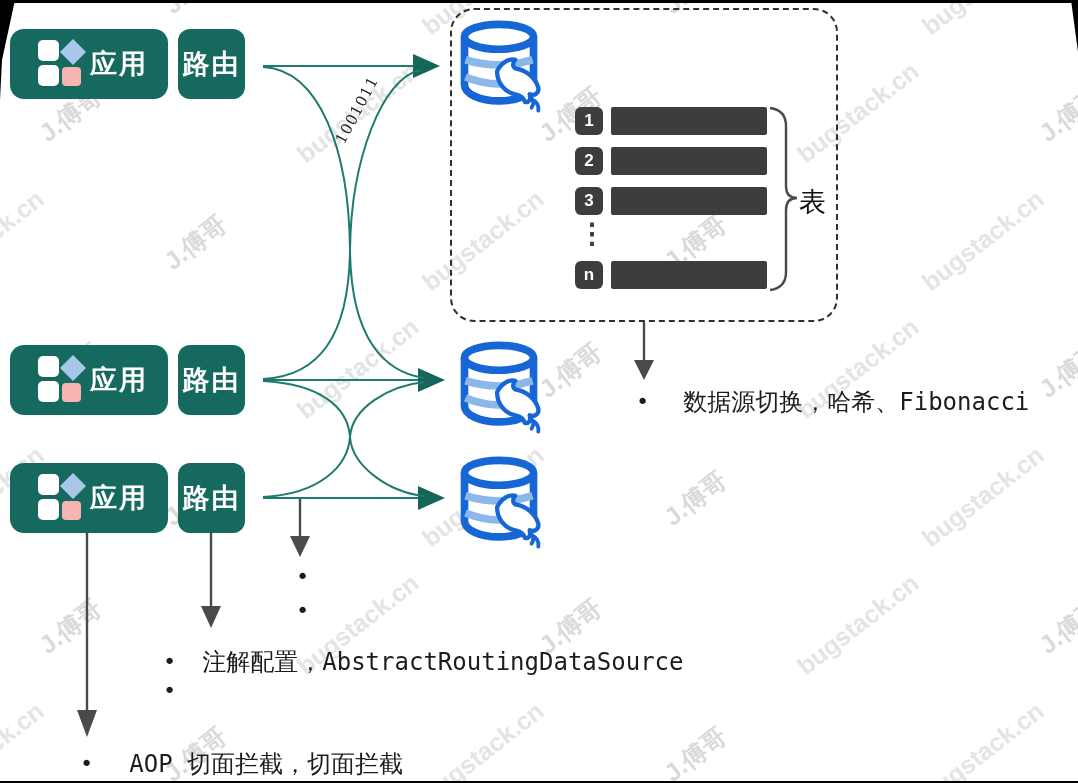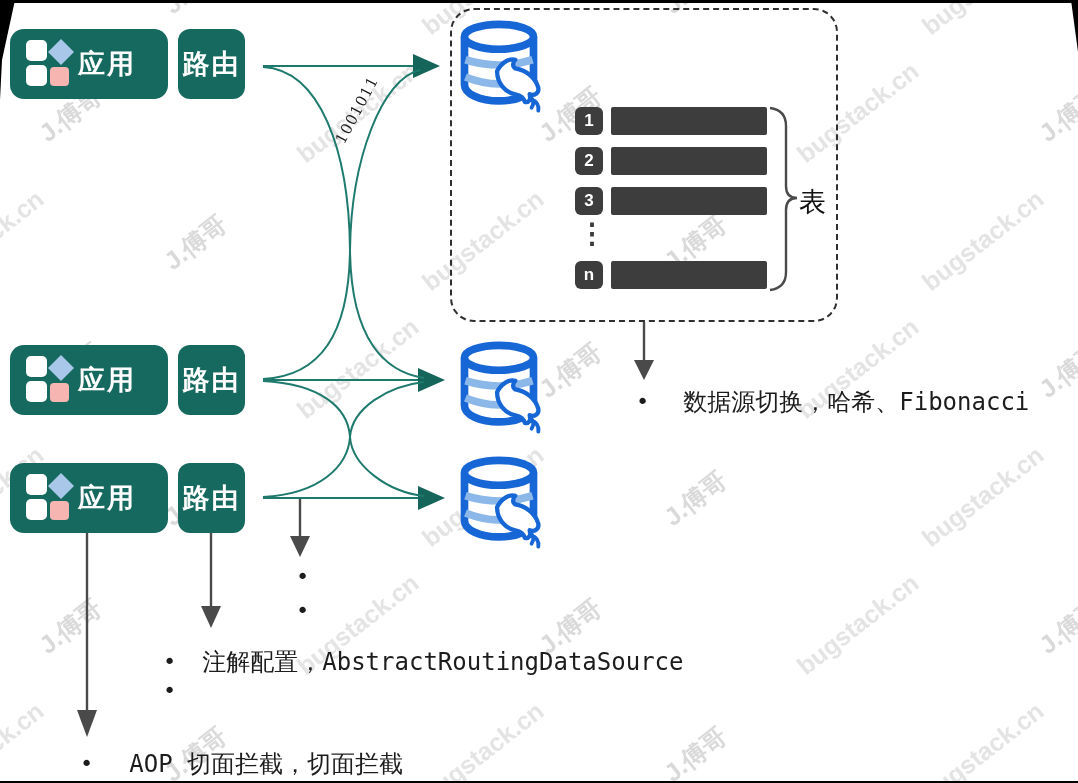--- a/index.html
+++ b/index.html
@@ -7,21 +7,21 @@
          font-family:"Liberation Sans",sans-serif;}
   .layer{position:absolute;inset:0;}
   
   #wm-layer{z-index:0;pointer-events:none;}
   .wm{position:absolute;transform:rotate(-38deg);font-size:25px;font-weight:bold;
       white-space:nowrap;font-family:"Liberation Sans",sans-serif;}
   
   #connector-layer{z-index:1;pointer-events:none;}
   
   .app-box{position:absolute;left:10px;width:158px;height:70px;background:#16695E;
-           border-radius:14px;display:flex;align-items:center;padding-left:16px;
+           border-radius:14px;display:flex;align-items:center;padding-left:28px;
            box-sizing:border-box;gap:4px;z-index:2;}
   .route-box{position:absolute;left:178px;width:67px;height:70px;background:#16695E;
            border-radius:12px;display:flex;align-items:center;justify-content:center;z-index:2;}
   .box-label{color:#ffffff;font-size:27px;font-weight:600;letter-spacing:2px;}
   
   .dashed-panel{position:absolute;left:450px;top:8px;width:388px;height:314px;
            border:2px dashed #2F2F2F;border-radius:24px;box-sizing:border-box;z-index:2;}
   
   .db-icon{position:absolute;width:92px;height:99px;z-index:3;}
   

